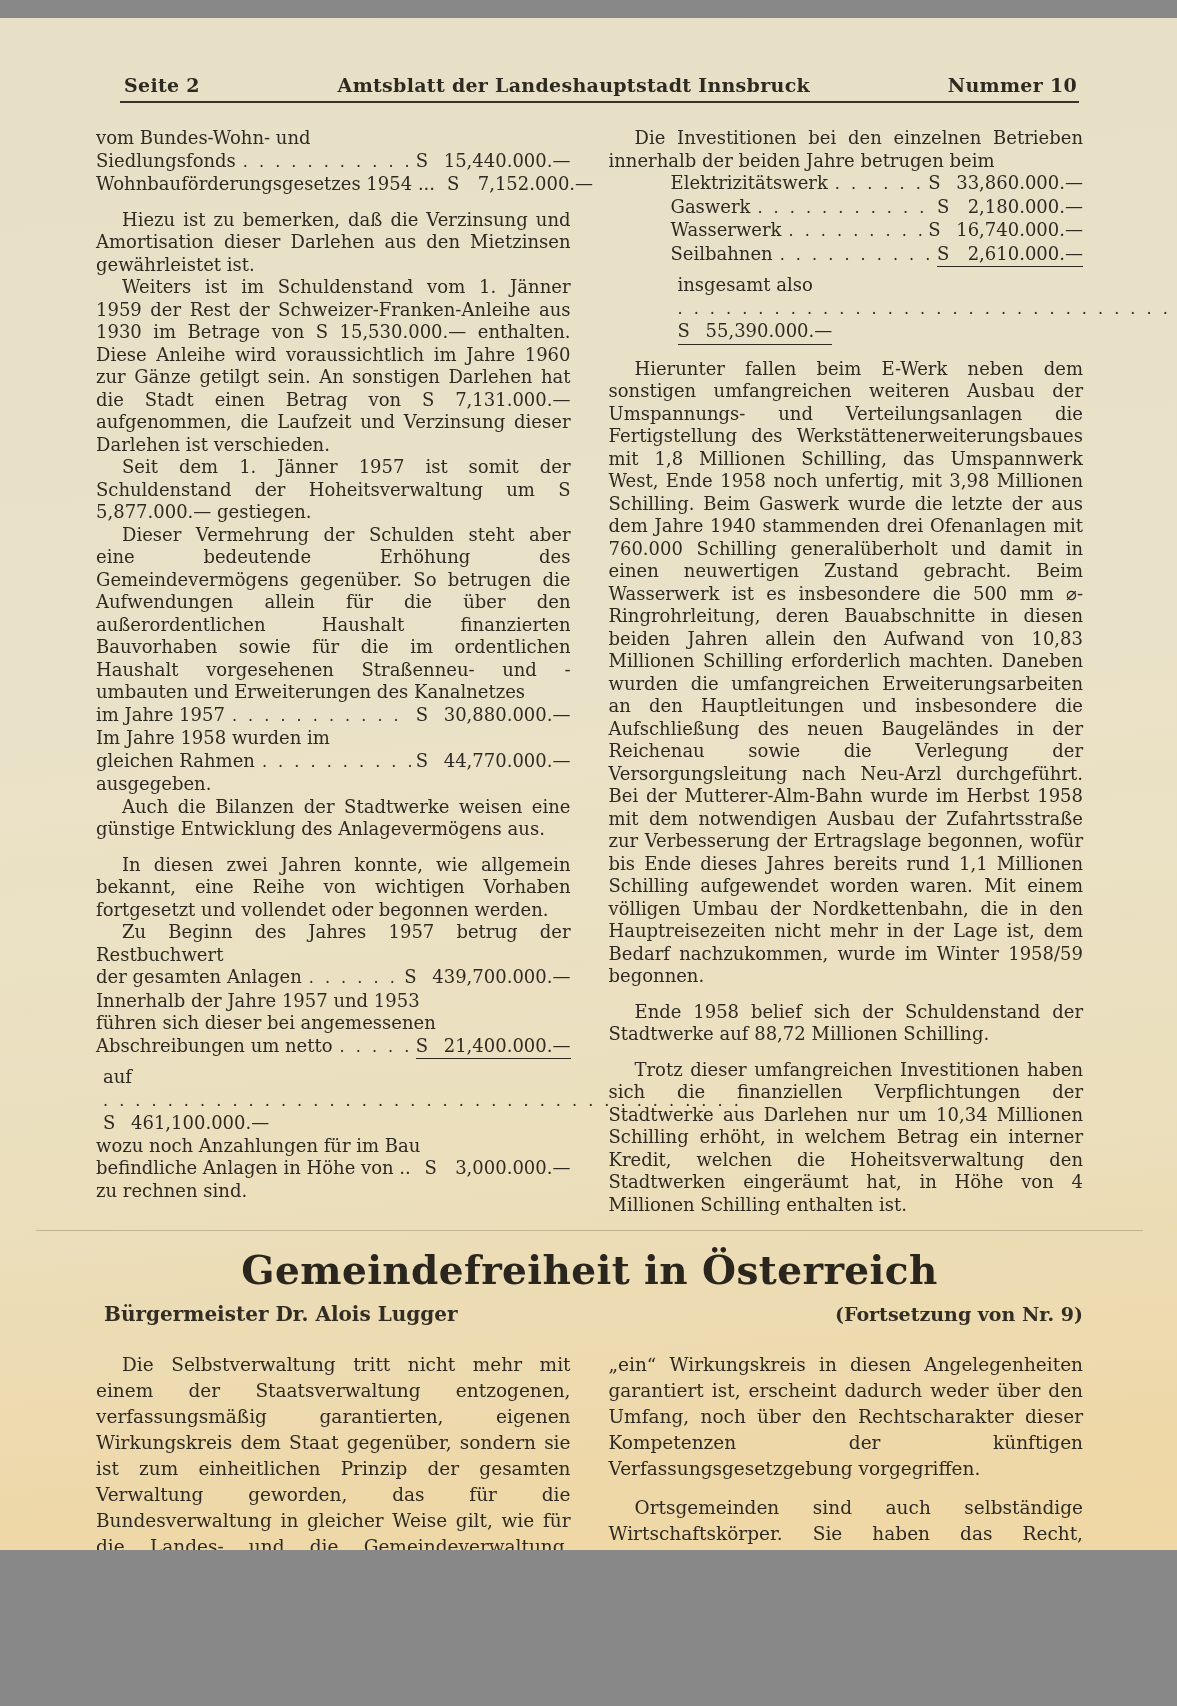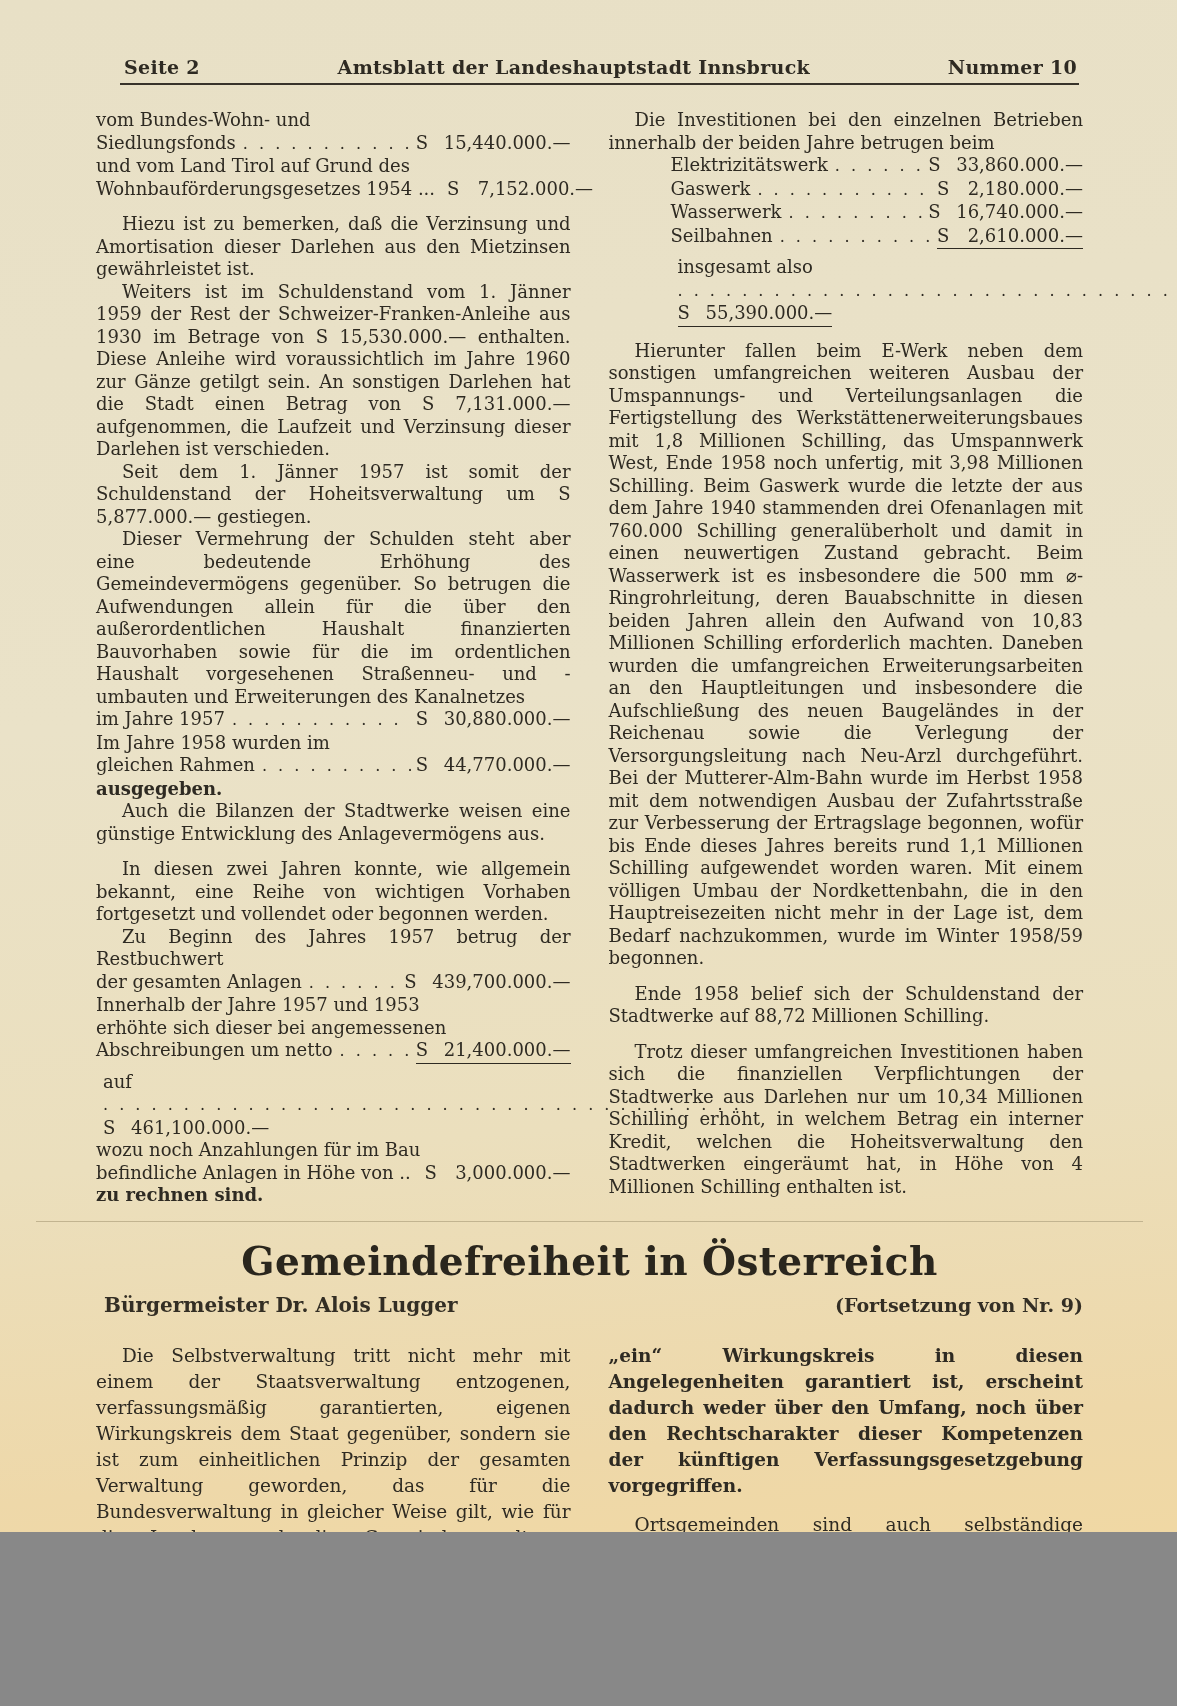--- a/index.html
+++ b/index.html
@@ -1,19 +1,19 @@
 <!DOCTYPE html>
 <html lang="de"><head>
 <meta charset="utf-8">
 <style>
   html,body{margin:0;padding:0;background:#888;}
   .page{
     position:relative;
     width:1177px;height:1532px;
-    margin:0 auto;
+    margin:18px auto;
     box-sizing:border-box;
     padding:56px 94px 0 96px;
     background:linear-gradient(175deg,#e8e0c6 0%,#eae2c8 45%,#ebdfbd 72%,#eed8a9 92%,#f0d8a4 100%);
     font-family:"DejaVu Serif","Liberation Serif",serif;
     color:#2e2a22;
     overflow:hidden;
   }
   
   .masthead{
     display:flex;justify-content:space-between;align-items:baseline;
@@ -21,21 +21,21 @@
     font-size:19px;font-weight:bold;letter-spacing:.3px;
   }
   .masthead .mh-title{flex:1;text-align:center;}
   .masthead-rule{border-bottom:2px solid #38332a;margin:0 4px 0 24px;}
   
   .cols{display:flex;gap:38px;margin-top:24px;}
   .fin-cols{min-height:978px;}
   .col{flex:1;min-width:0;font-size:18px;line-height:22.5px;text-align:justify;}
   .a2 .col{font-size:18.5px;line-height:26px;}
   .para{margin:0;text-indent:26px;}
-  .para.noindent{text-indent:0;font-weight:bold;}
+  .para.noindent{text-indent:0;}
   .para.gap,.ledger.gap{margin-top:13px;}
   .ledger{margin:0;}
   .ledger.lindent{padding-left:62px;}
   .lline{text-align:left;}
   .lmain{display:flex;align-items:baseline;}
   .lmain.sp{margin-top:7px;flex-direction:column;}
   .ltext{white-space:nowrap;}
   .leader{flex:1;overflow:hidden;white-space:nowrap;margin:0 5px 0 7px;}
   .leader::after{content:". . . . . . . . . . . . . . . . . . . . . . . . . . . . . . . . . . . . . . . .";letter-spacing:3px;font-size:16px;}
   .leader.nodots::after{content:"";}
@@ -71,21 +71,20 @@
             <div class="lmain">
               <span class="ltext">Siedlungsfonds</span>
               <span class="leader"></span>
               <span class="amtgrp">
                 <span class="cur">S</span>
                 <span class="amt">15,440.000.—</span>
               </span>
             </div>
           </div>
           <div class="lrowwrap">
-            <div class="lline">und vom Land Tirol auf Grund des</div>
             <div class="lmain">
               <span class="ltext">Wohnbauförderungsgesetzes 1954 ...</span>
               <span class="leader nodots"></span>
               <span class="amtgrp">
                 <span class="cur">S</span>
                 <span class="amt">7,152.000.—</span>
               </span>
             </div>
           </div>
         </div>
@@ -126,21 +125,21 @@
               <span class="ltext">der gesamten Anlagen</span>
               <span class="leader"></span>
               <span class="amtgrp">
                 <span class="cur">S</span>
                 <span class="amt">439,700.000.—</span>
               </span>
             </div>
           </div>
           <div class="lrowwrap">
             <div class="lline">Innerhalb der Jahre 1957 und 1953</div>
-            <div class="lline">erhöhte sich dieser bei angemessenen</div>
+            <div class="lline">führen sich dieser bei angemessenen</div>
             <div class="lmain">
               <span class="ltext">Abschreibungen um netto</span>
               <span class="leader"></span>
               <span class="amtgrp rule">
                 <span class="cur">S</span>
                 <span class="amt">21,400.000.—</span>
               </span>
             </div>
           </div>
           <div class="lrowwrap">

